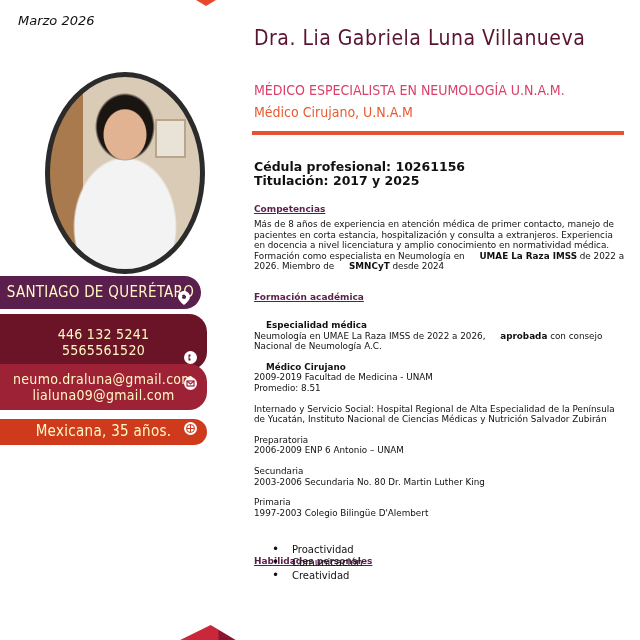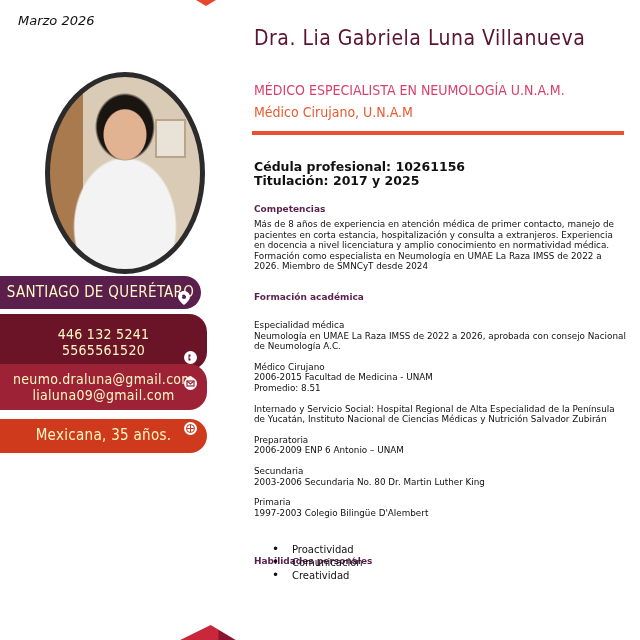--- a/index.html
+++ b/index.html
@@ -29,37 +29,37 @@
          font-family:"DejaVu Sans Condensed","DejaVu Sans", sans-serif; letter-spacing:0.3px; }
   .bar .txt { text-align:center; line-height:1.15; }
   .bar .ico { position:absolute; right:10px; width:14px; height:14px; display:flex; align-items:center;
               justify-content:center; font-size:12px; color:#fff; }
   .bar-city { top:276px; width:201px; height:33px; background:#5b1f4d; font-size:15px; }
   .bar-city .ico { bottom:4px; }
   .bar-phone { top:314px; width:207px; height:56px; background:#6b1428; font-size:14px; }
   .bar-phone .ico { bottom:6px; }
   .bar-mail { top:364px; width:207px; height:46px; background:#9e2236; font-size:14px; }
   .bar-mail .ico { top:12px; }
-  .bar-nat { top:419px; width:207px; height:34px; background:#cf3a1c; font-size:15px; }
+  .bar-nat { top:419px; width:207px; height:26px; background:#cf3a1c; font-size:15px; }
   .bar-nat .ico { top:2px; }
 
   .name { position:absolute; left:254px; top:26px; font-size:21px; color:#5a1430; letter-spacing:0.5px;
           font-family:"DejaVu Sans Condensed","DejaVu Sans", sans-serif; }
   .spec { position:absolute; left:254px; top:82px; font-size:14px; color:#d9416b;
           font-family:"DejaVu Sans Condensed","DejaVu Sans", sans-serif; }
   .surg { position:absolute; left:254px; top:104px; font-size:14px; color:#ea5a30;
           font-family:"DejaVu Sans Condensed","DejaVu Sans", sans-serif; }
   .rule { position:absolute; left:252px; top:131px; width:372px; height:4px; background:#e8532f; }
 
   .cedula { position:absolute; left:254px; top:160px; font-size:12.5px; font-weight:bold; line-height:14px; }
 
   .sec-h { position:absolute; left:254px; font-size:9px; font-weight:bold; color:#5b1f4d;
-           }
+           text-decoration:underline; }
   .body { position:absolute; left:254px; width:372px; font-size:8.8px; line-height:10.6px; color:#111; }
-  .body b { font-weight:normal; }
+  .body b { font-weight:bold;margin-left:12px; }
   .p-gap { margin:0 0 10px 0; }
   .skills { position:absolute; left:272px; top:543px; margin:0; padding:0; list-style:none;
             font-size:10px; line-height:13px; }
   .skills li { position:relative; padding-left:20px; }
   .skills li::before { content:"•"; position:absolute; left:0; top:0; font-size:12px; line-height:12px; }
 </style>
 </head>
 <body>
 
 <div class="top-deco"></div>
@@ -134,21 +134,21 @@
 </div>
 
 <div class="sec-h" style="top:292px;">Formación académica</div>
 <div class="body" style="top:320px;">
   <div class="p-gap">
     <b>Especialidad médica</b><br>
     <span>Neumología en UMAE La Raza IMSS de 2022 a 2026, </span><b>aprobada</b><span> con consejo Nacional de Neumología A.C.</span>
   </div>
   <div class="p-gap">
     <b>Médico Cirujano</b><br>
-    <span>2006-2015 Facultad de Medicina - UNAM</span><br>
+    <span>2009-2019 Facultad de Medicina - UNAM</span><br>
     <span>Promedio: 8.51</span>
   </div>
   <div class="p-gap">Internado y Servicio Social: Hospital Regional de Alta Especialidad de la Península de Yucatán, Instituto Nacional de Ciencias Médicas y Nutrición Salvador Zubirán</div>
   <div class="p-gap">
     <span>Preparatoria</span><br>
     <span>2006-2009 ENP 6 Antonio – UNAM</span>
   </div>
   <div class="p-gap">
     <span>Secundaria</span><br>
     <span>2003-2006 Secundaria No. 80 Dr. Martin Luther King</span>

